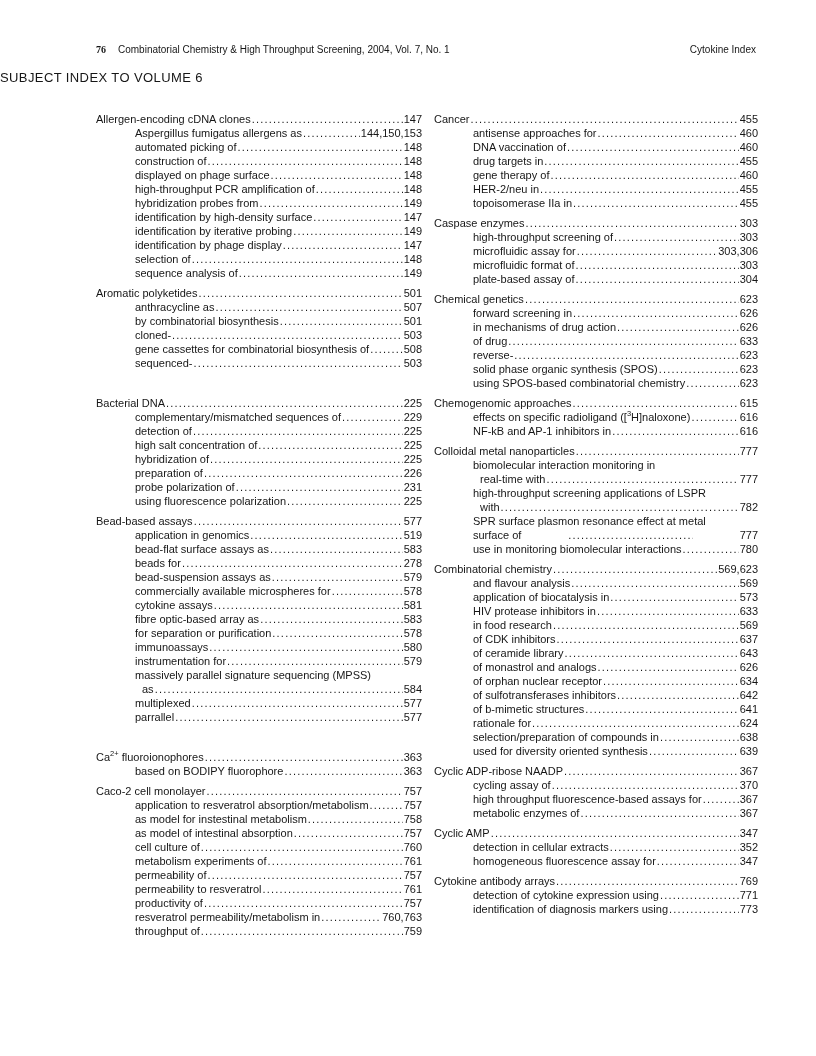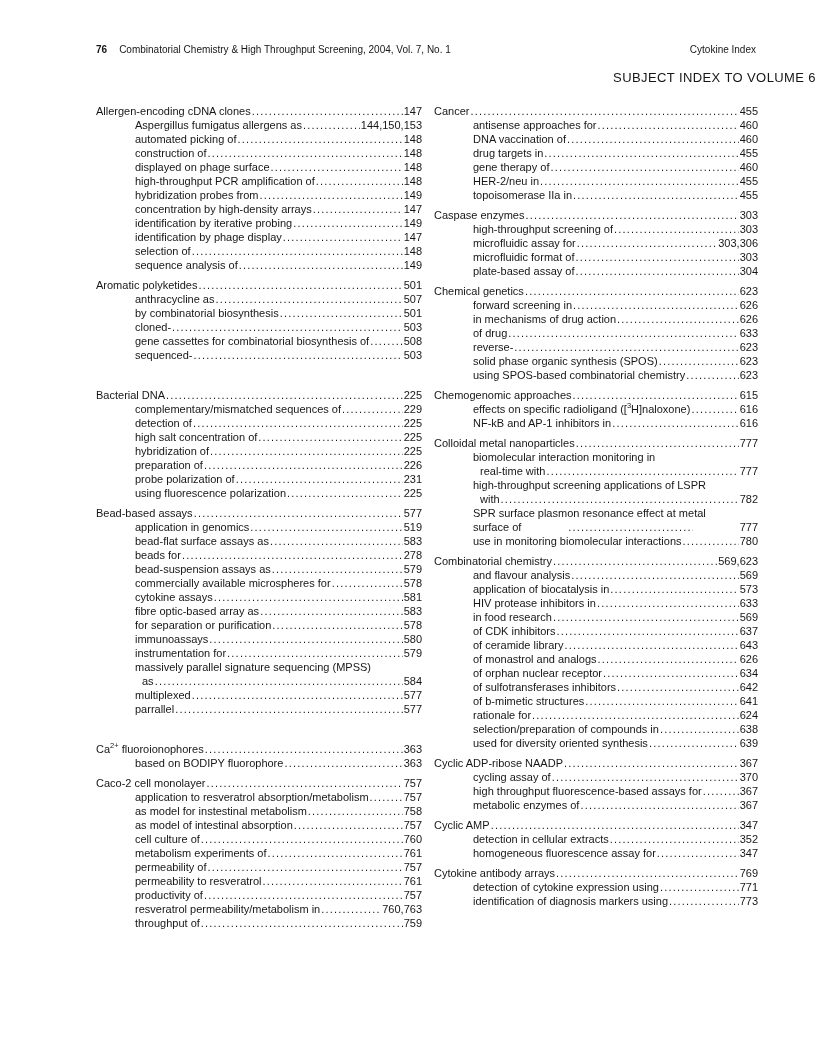--- a/index.html
+++ b/index.html
@@ -12,38 +12,38 @@
     color:#161616;
     overflow:hidden;
   }
   .running-head{
     position:absolute;
     left:96px;right:60px;top:44px;
     display:flex;justify-content:space-between;align-items:baseline;
     font-size:10px;line-height:12px;
   }
   .running-head .left{display:flex;gap:12px;align-items:baseline;}
-  .running-head .pagenum{font-weight:bold;}
+  .running-head .pagenum{font-weight:bold;font-family:Liberation Serif, serif;}
   .index-title{
     position:absolute;
     left:0;right:0;top:70px;
-    text-align:right;
+    text-align:left;
     font-size:13px;
     letter-spacing:0.4px;
     font-weight:400;
   }
   .col{
     position:absolute;top:100px;
     width:326px;
     font-size:11px;line-height:14px;
   }
   .col-left{left:96px;}
   .col-right{left:434px;width:324px;}
   .section{margin-top:6px;}
-  .section:first-child{margin-top:4px;}
+  .section:first-child{margin-top:12px;}
   .section.group-break{margin-top:26px;}
   .entry{display:flex;align-items:baseline;}
   .entry .term{white-space:nowrap;}
   .entry sup{font-size:7.5px;line-height:0;vertical-align:super;letter-spacing:0;}
   .entry.sub{padding-left:39px;}
   .entry.cont-deep{padding-left:46px;}
   .entry.cont-flush{padding-left:39px;gap:46px;}
   .leader{
     flex:1;
     min-width:8px;
@@ -103,21 +103,21 @@
           <span class="term">high-throughput PCR amplification of</span>
           <span class="leader"></span>
           <span class="pages">148</span>
         </div>
         <div class="entry sub">
           <span class="term">hybridization probes from</span>
           <span class="leader"></span>
           <span class="pages">149</span>
         </div>
         <div class="entry sub">
-          <span class="term">concentration by high-density arrays</span>
+          <span class="term">identification by high-density surface</span>
           <span class="leader"></span>
           <span class="pages">147</span>
         </div>
         <div class="entry sub">
           <span class="term">identification by iterative probing</span>
           <span class="leader"></span>
           <span class="pages">149</span>
         </div>
         <div class="entry sub">
           <span class="term">identification by phage display</span>

